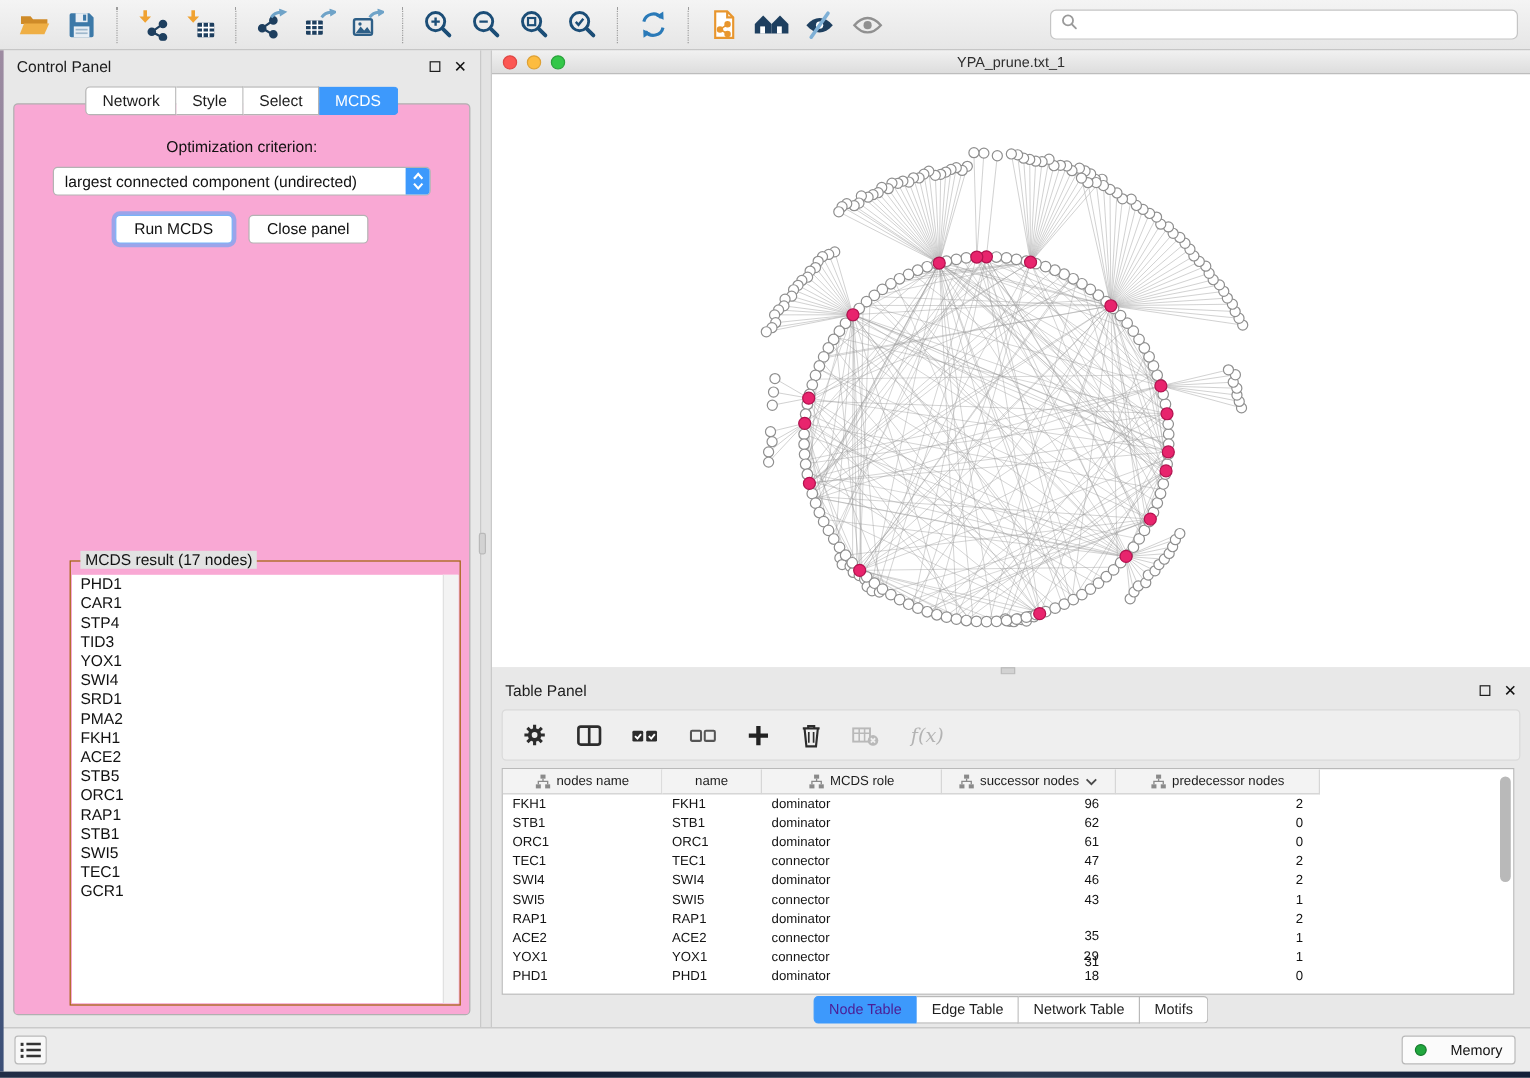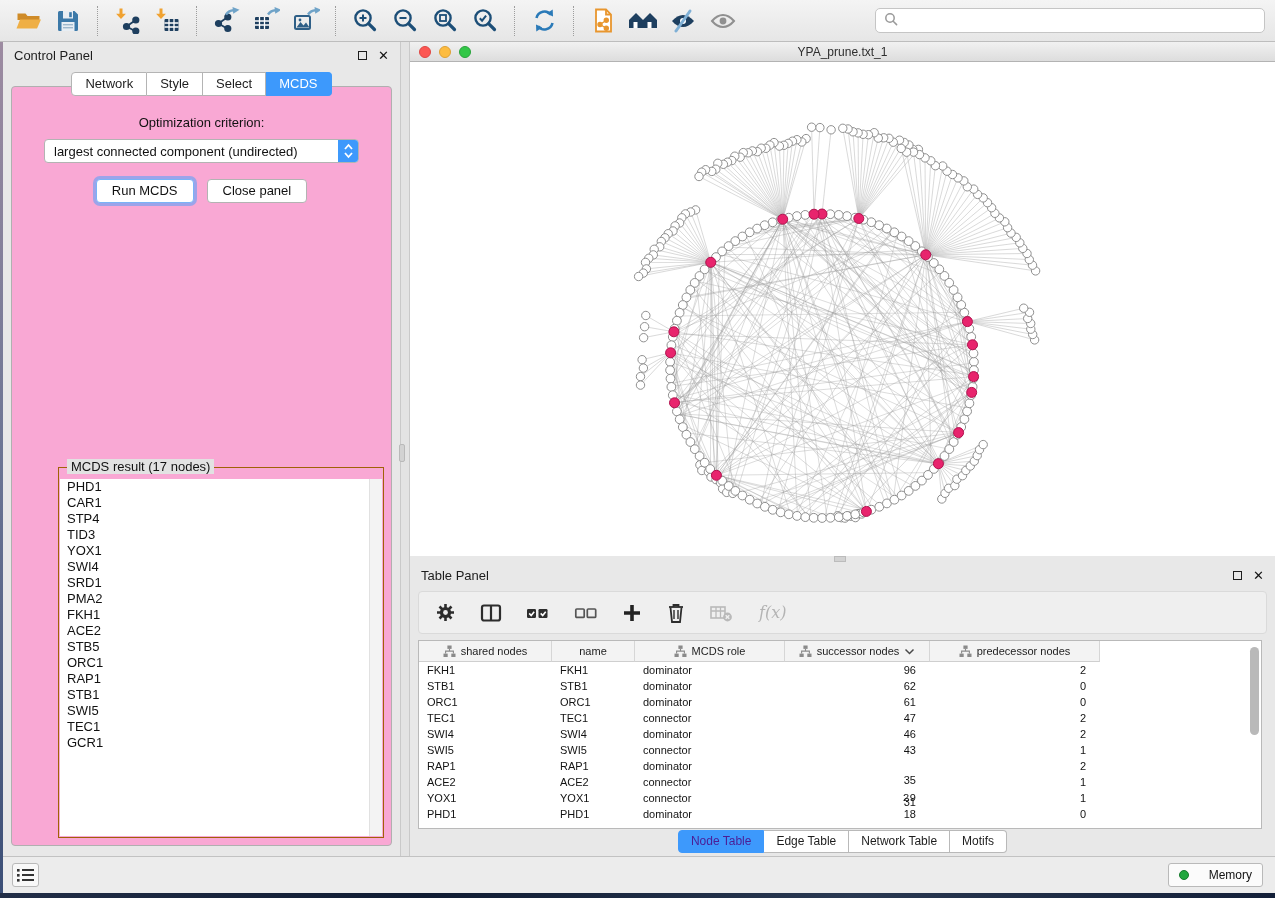--- a/index.html
+++ b/index.html
@@ -1055,21 +1055,21 @@
               <span style="display: flex;">
                 <svg width="13" height="13" viewBox="0 0 13 13">
                   <g fill="#8a8a8a">
                     <rect x="4.4" y="0.5" width="4.2" height="3.4"></rect>
                     <rect x="0.5" y="8.6" width="4.2" height="3.4"></rect>
                     <rect x="8.3" y="8.6" width="4.2" height="3.4"></rect>
                   </g>
                   <path d="M6.5 3.9v2.2M2.6 8.6V6.1h7.8v2.5" fill="none" stroke="#8a8a8a" stroke-width="1.1"></path>
                 </svg>
               </span>
-              <span>shared nodes</span>
+              <span>nodes name</span>
             </div>
             <div class="th" style="width: 83px;">
               <span>name</span>
             </div>
             <div class="th" style="width: 150px;">
               <span style="display: flex;">
                 <svg width="13" height="13" viewBox="0 0 13 13">
                   <g fill="#8a8a8a">
                     <rect x="4.4" y="0.5" width="4.2" height="3.4"></rect>
                     <rect x="0.5" y="8.6" width="4.2" height="3.4"></rect>

